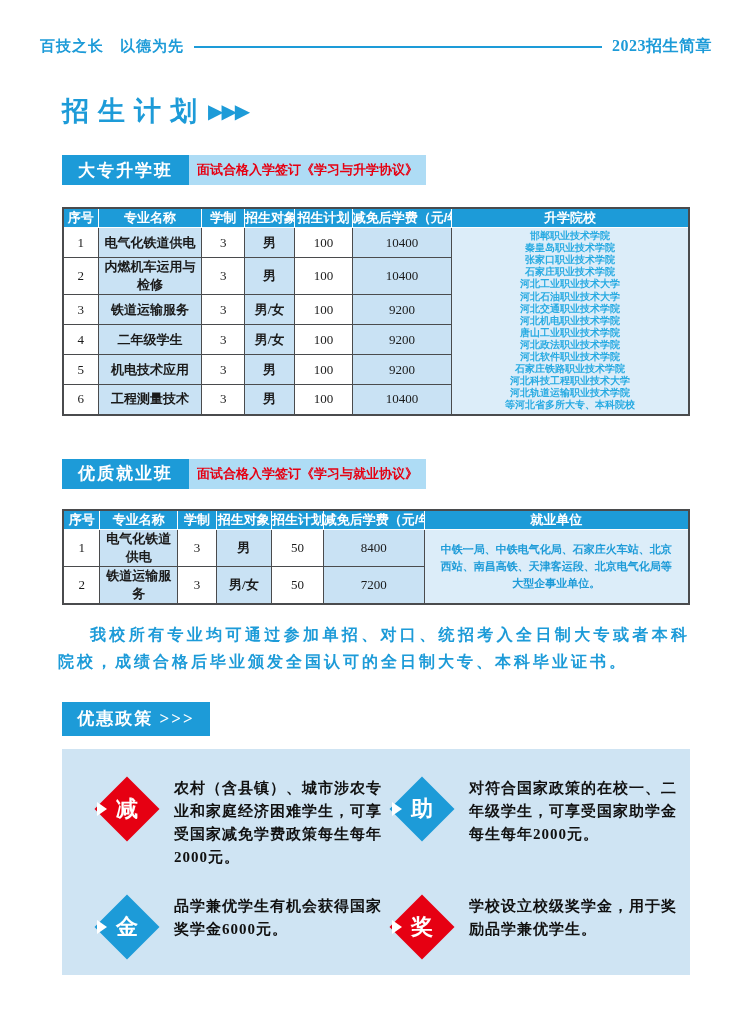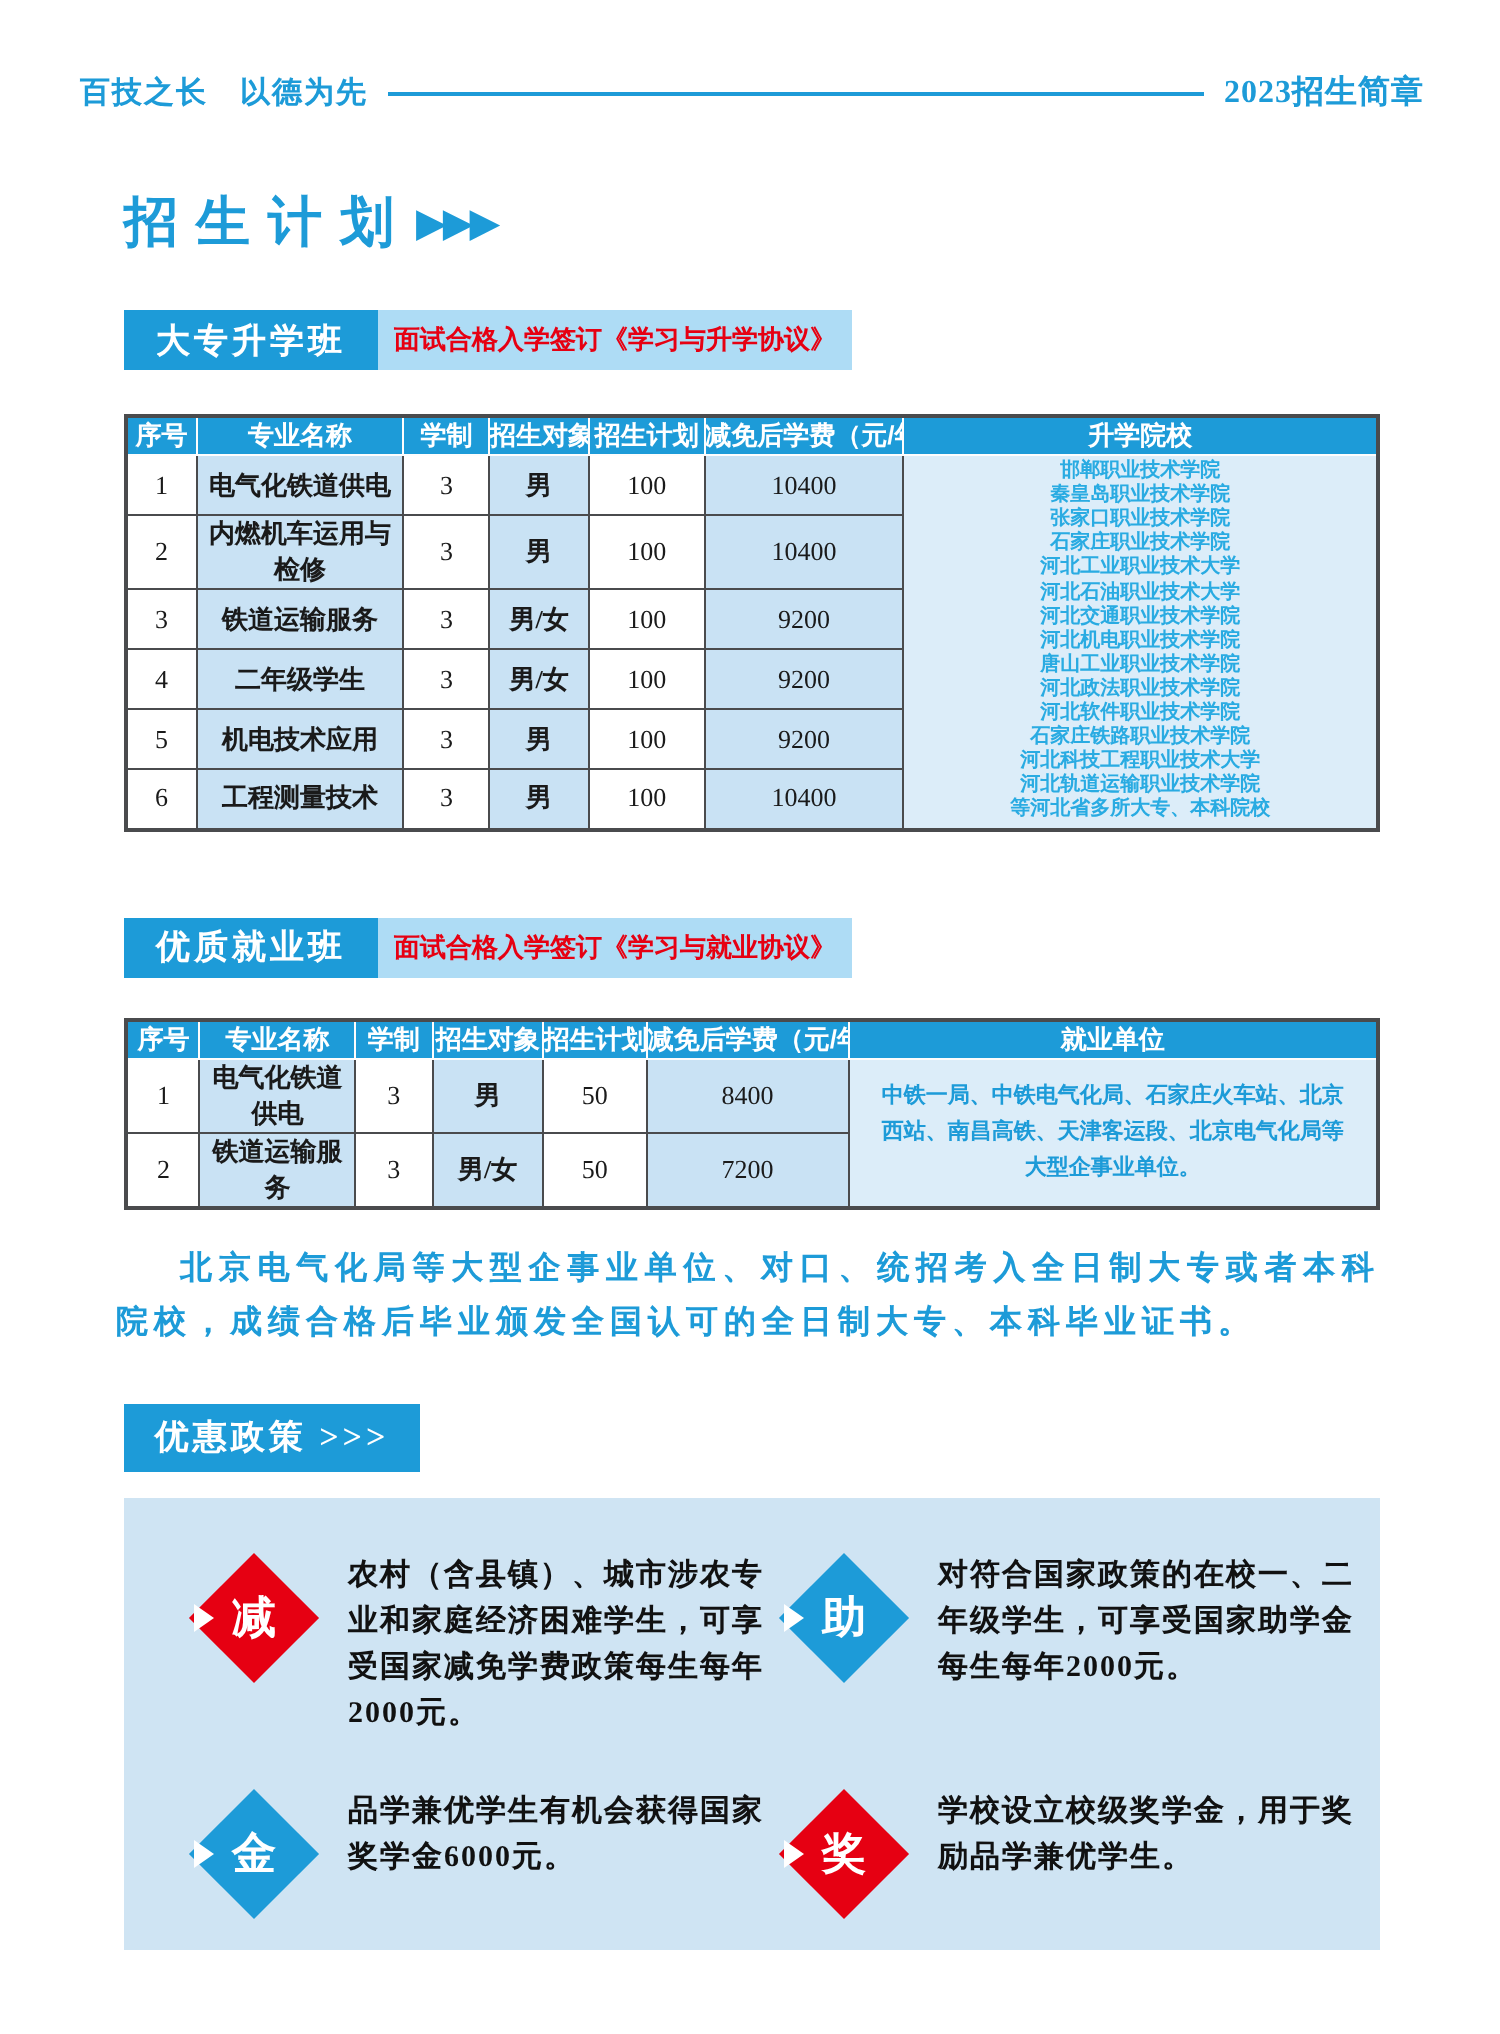--- a/index.html
+++ b/index.html
@@ -213,21 +213,21 @@
     <td>2</td>
     <td class="cb major">铁道运输服务</td>
     <td>3</td>
     <td class="cb gender">男/女</td>
     <td>50</td>
     <td class="cb">7200</td>
   </tr>
 </tbody>
   </table>
 
-<p class="promo">北京电气化局等大型企事业单位、对口、统招考入全日制大专或者本科院校，成绩合格后毕业颁发全国认可的全日制大专、本科毕业证书。</p>
+<p class="promo">我校所有专业均可通过参加单招、对口、统招考入全日制大专或者本科院校，成绩合格后毕业颁发全国认可的全日制大专、本科毕业证书。</p>
 
 <div class="policy-tab">优惠政策 &gt;&gt;&gt;</div>
 
 <div class="policy-panel">
   <div class="policy-item">
     <span class="badge-wrap">
       <span class="diamond red"></span>
       <span class="notch"></span>
       <span class="badge-char">减</span>
     </span>

